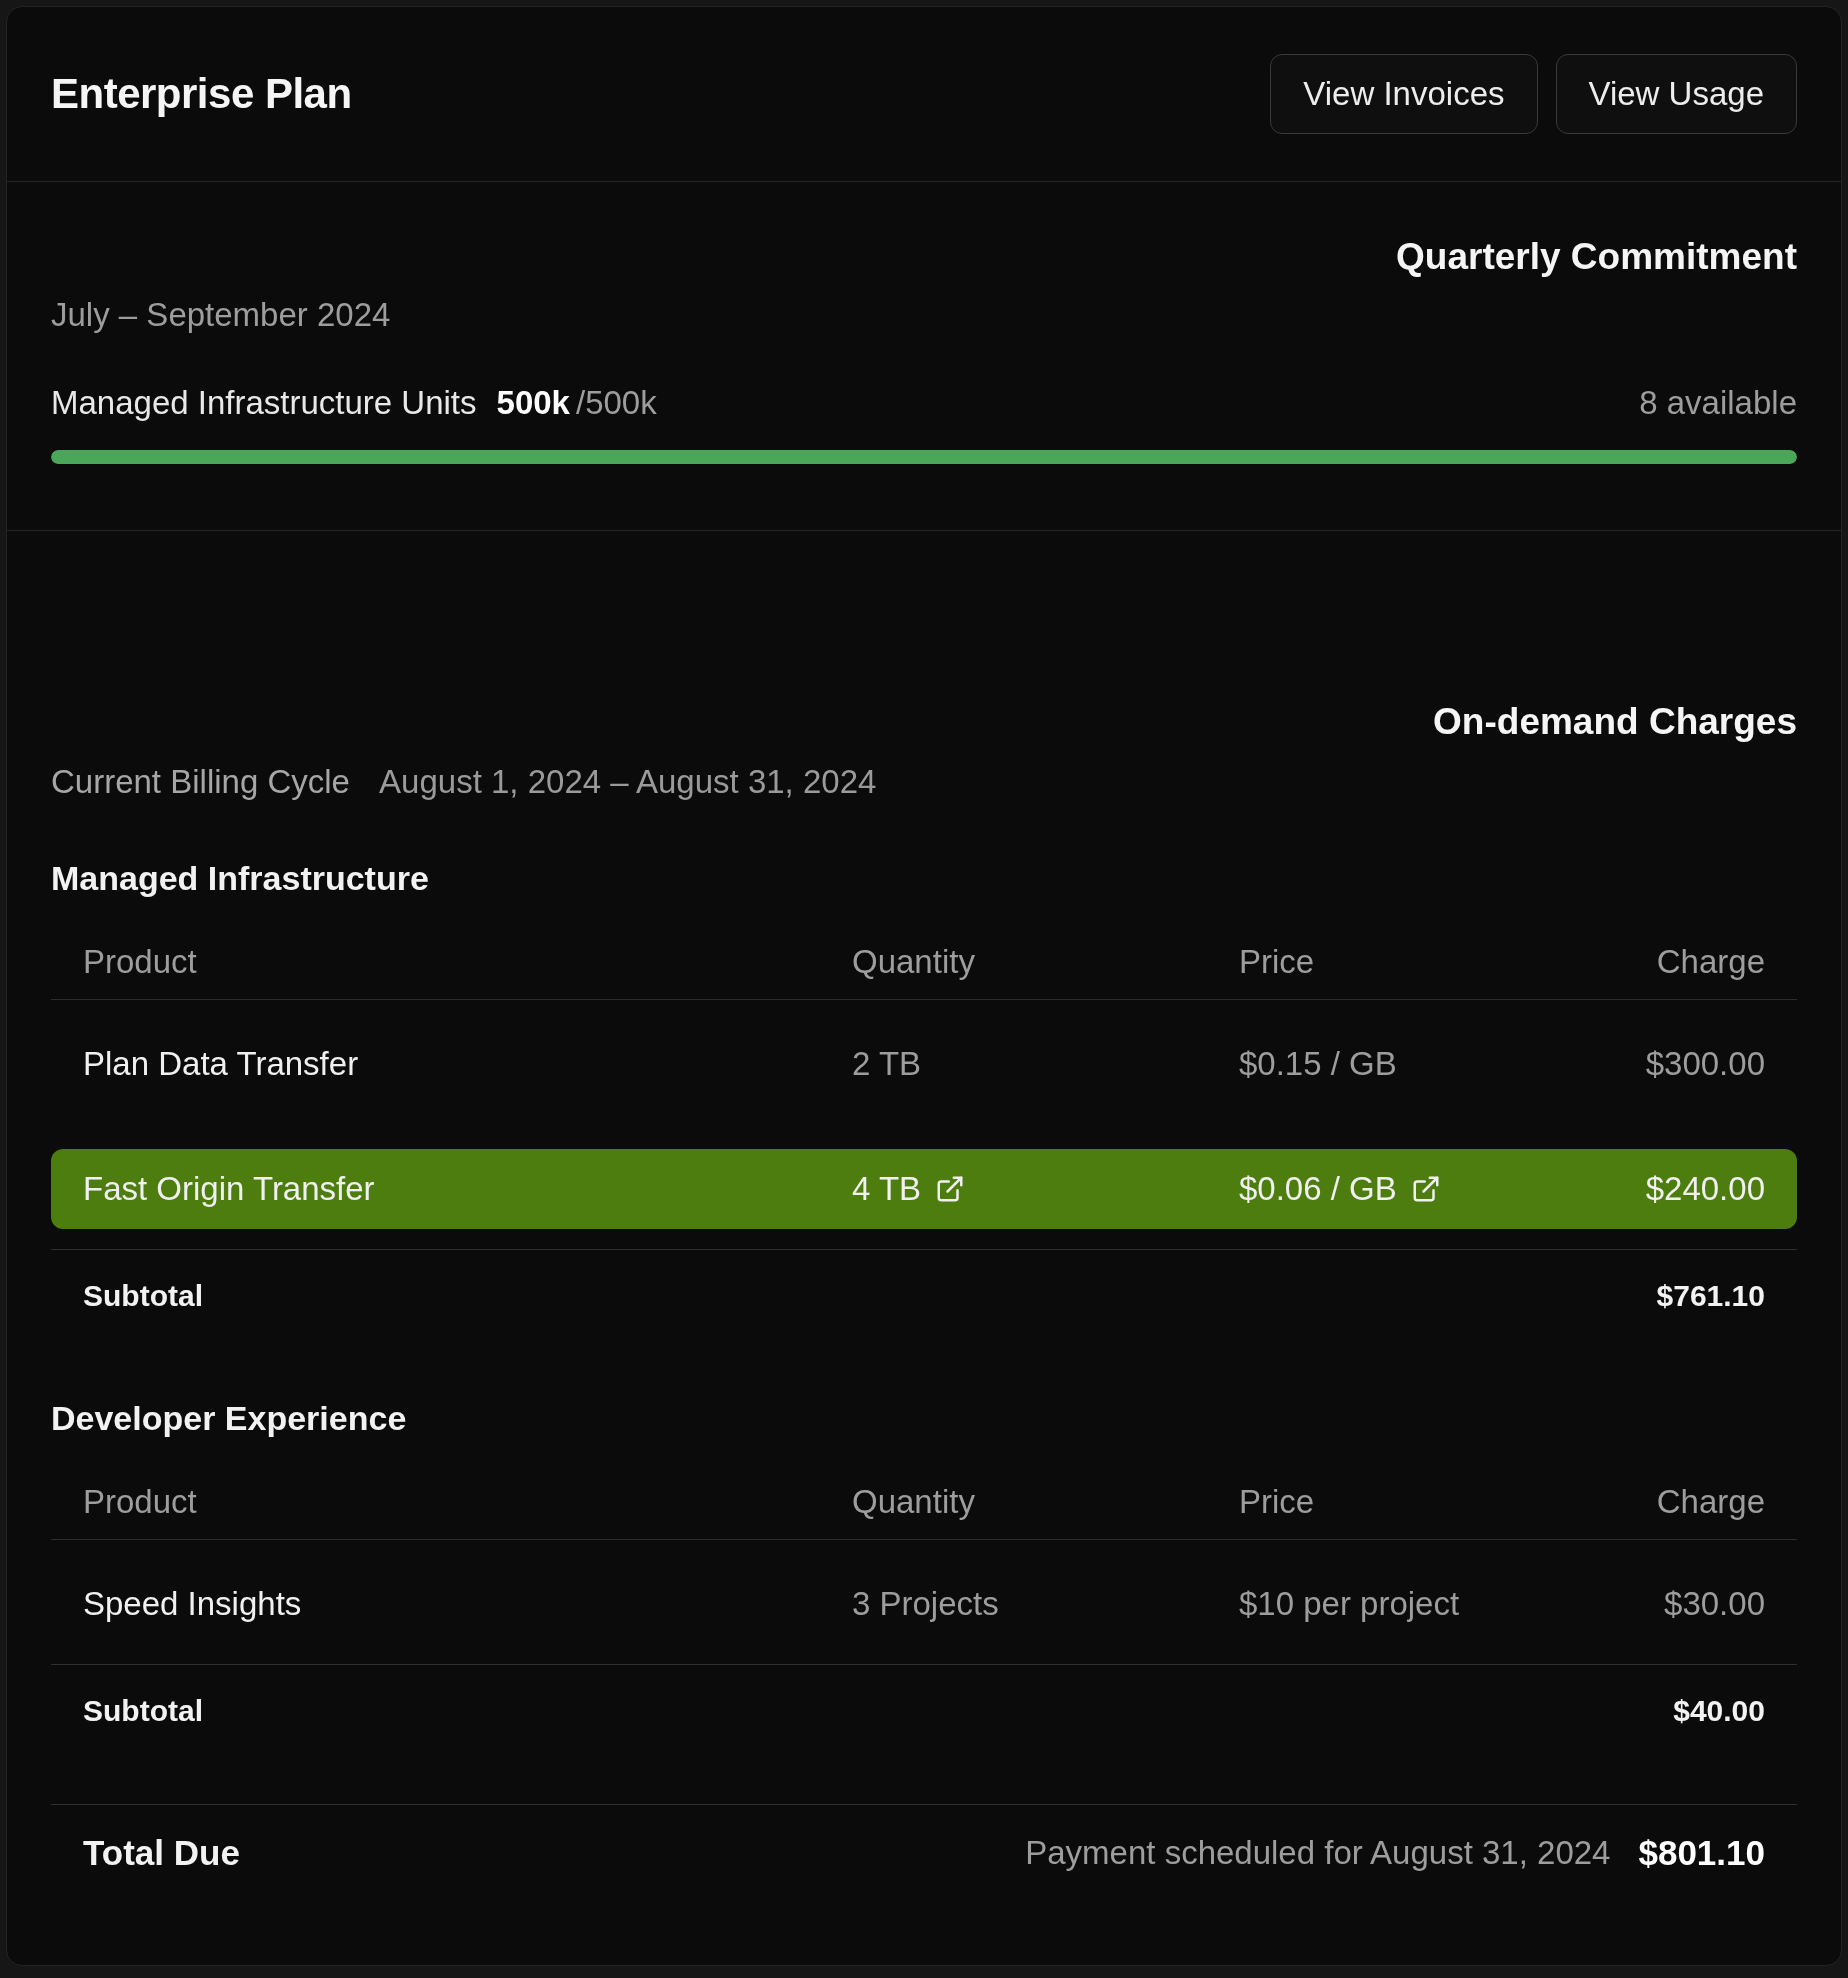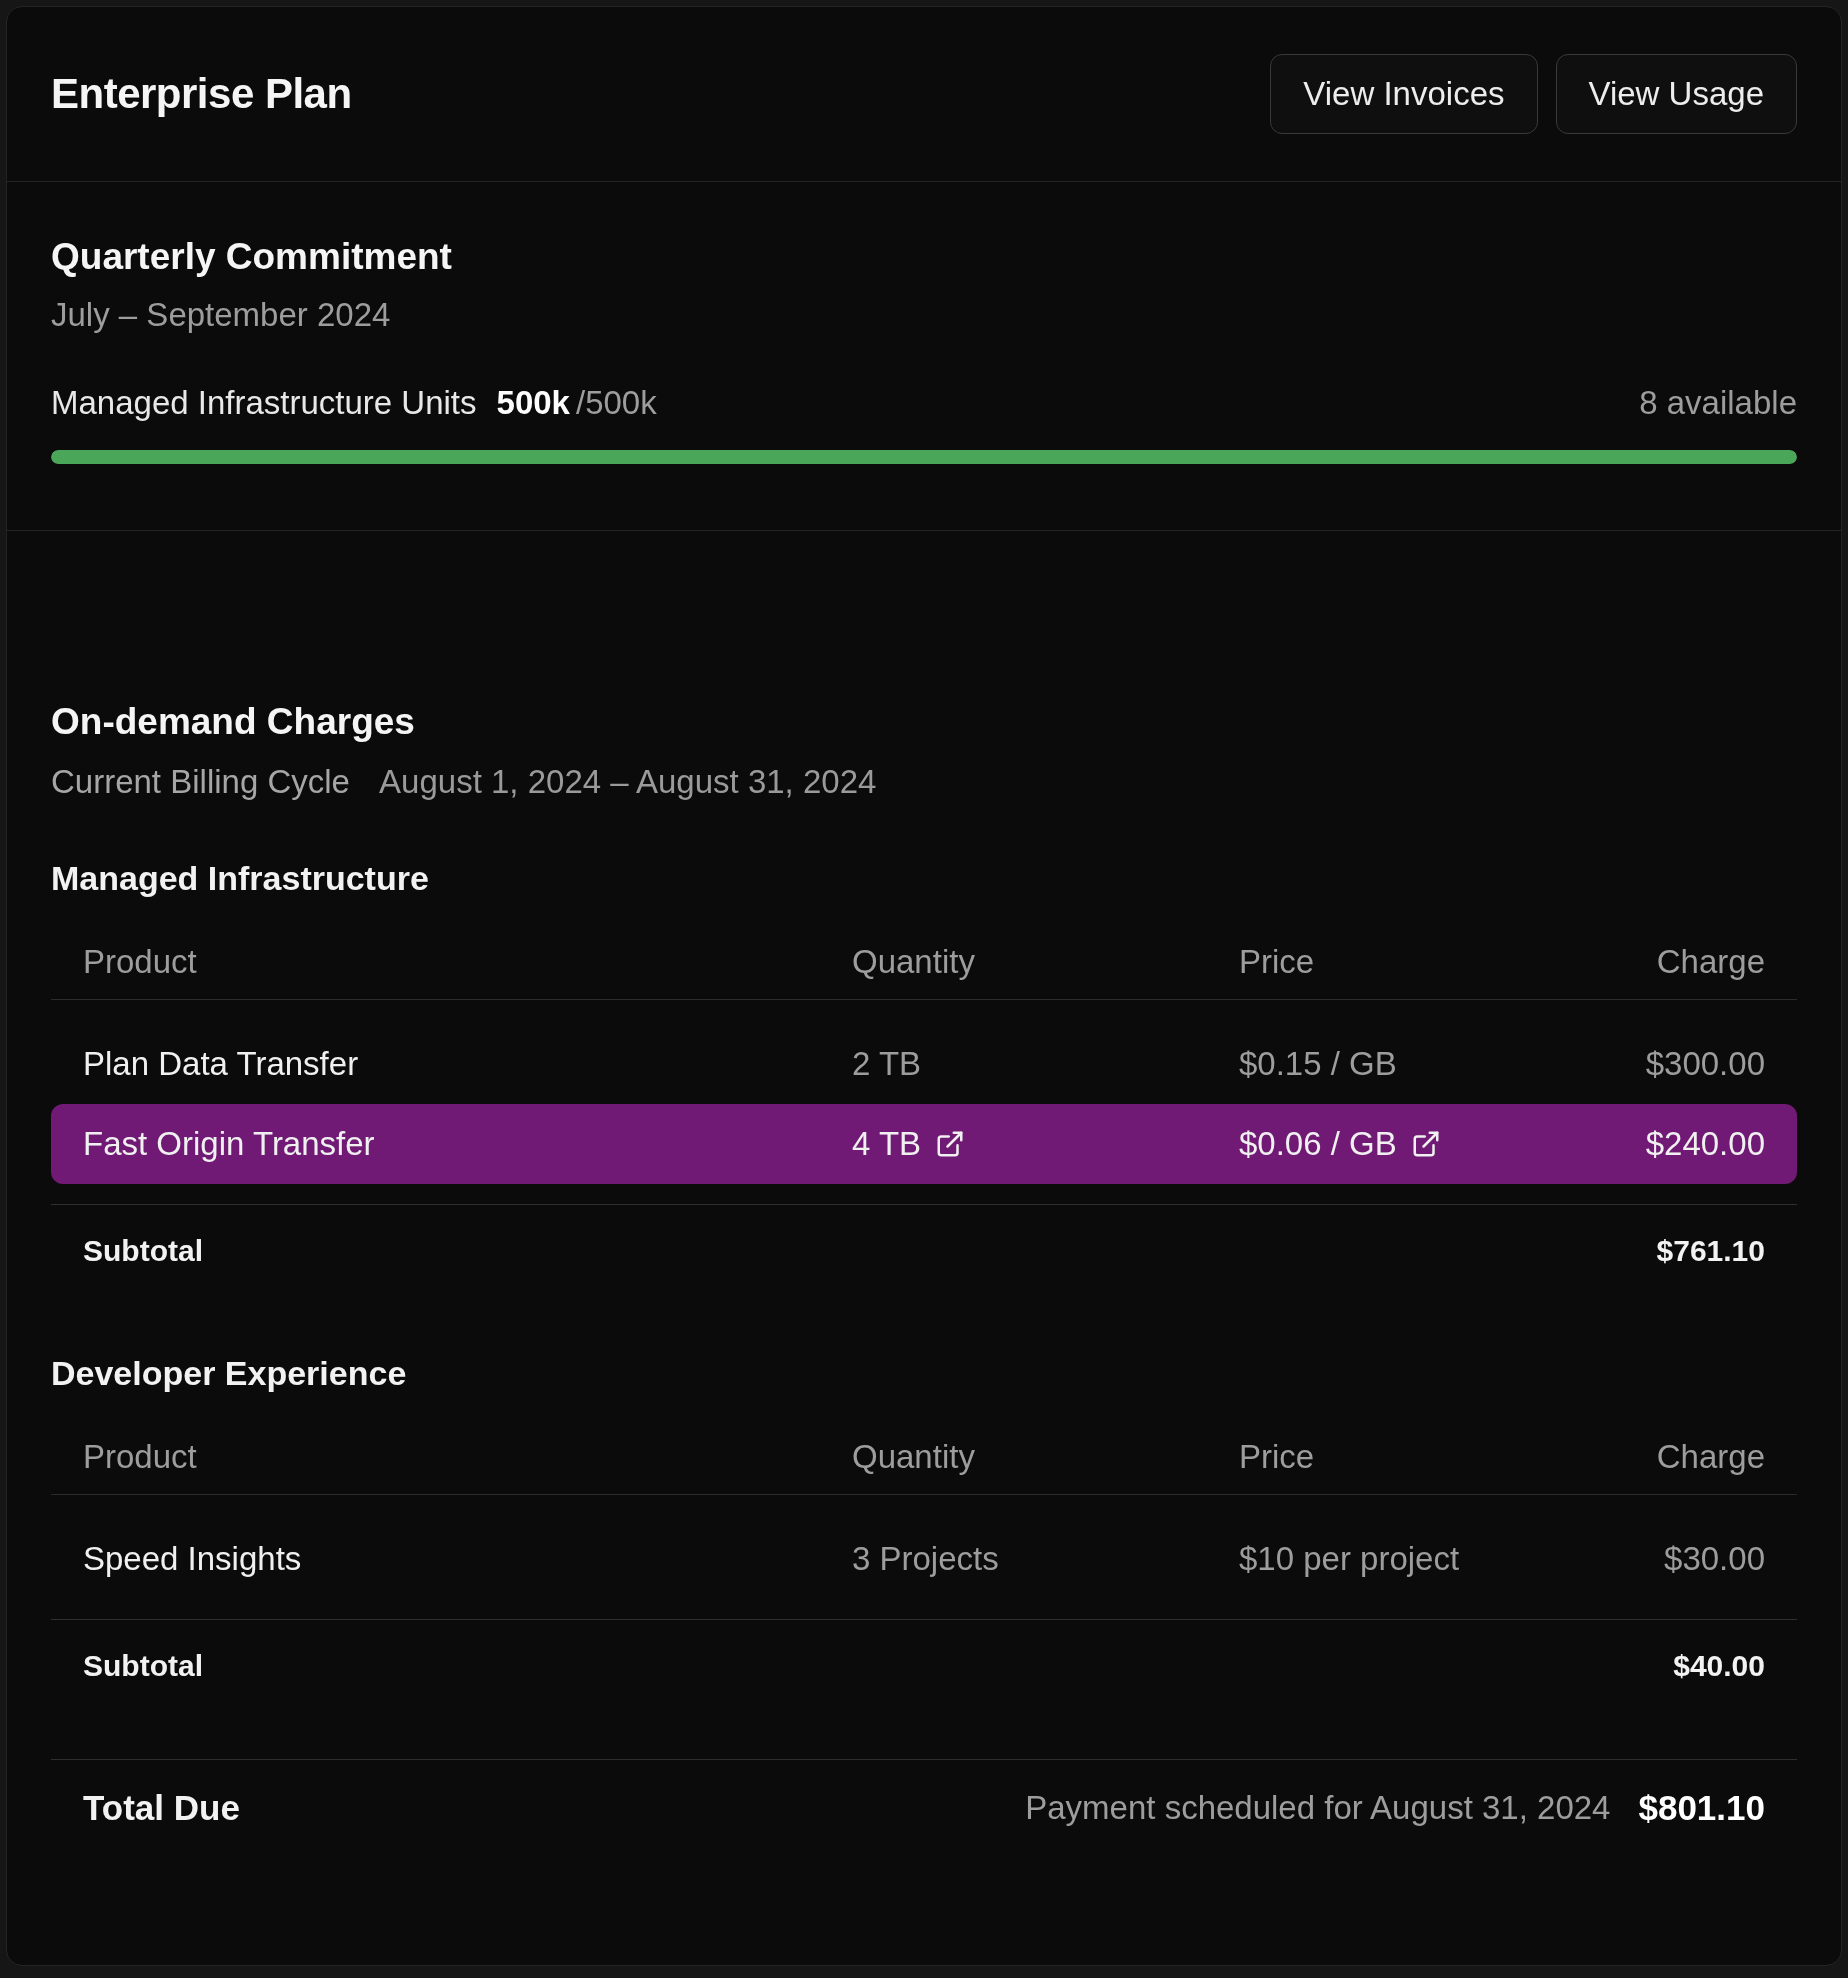--- a/index.html
+++ b/index.html
@@ -54,20 +54,21 @@
   
   .section-quarterly {
     padding: 54px 44px 66px;
     border-bottom: 1px solid #232323;
   }
   .h2 {
     font-size: 37px;
     font-weight: 700;
     color: #f5f5f5;
     margin-bottom: 18px;
+    text-align: right;
   }
   .period { font-size: 33px; color: #9d9d9d; }
 
   .usage-row {
     margin-top: 50px;
     display: flex;
     justify-content: space-between;
     align-items: baseline;
     font-size: 33px;
   }
@@ -117,21 +118,21 @@
     display: grid;
     grid-template-columns: 769px 387px 340px 1fr;
     align-items: center;
     height: 80px;
     padding: 0 32px;
     border-radius: 12px;
     font-size: 33px;
     cursor: pointer;
   }
   .row--darker  { background: #000000; }
-  .row--lighter { background: #701a75; }
+  .row--lighter { background: #4d7c0f; margin-top: 45px; }
   .c-product { color: #f0f0f0; }
   .c-quantity, .c-price { color: #9d9d9d; display: flex; align-items: center; }
   .c-charge { color: #9d9d9d; text-align: right; }
   .row--lighter .c-quantity,
   .row--lighter .c-price,
   .row--lighter .c-charge { color: #f0f0f0; }
 
   .ext {
     display: inline-flex;
     margin-left: 14px;

